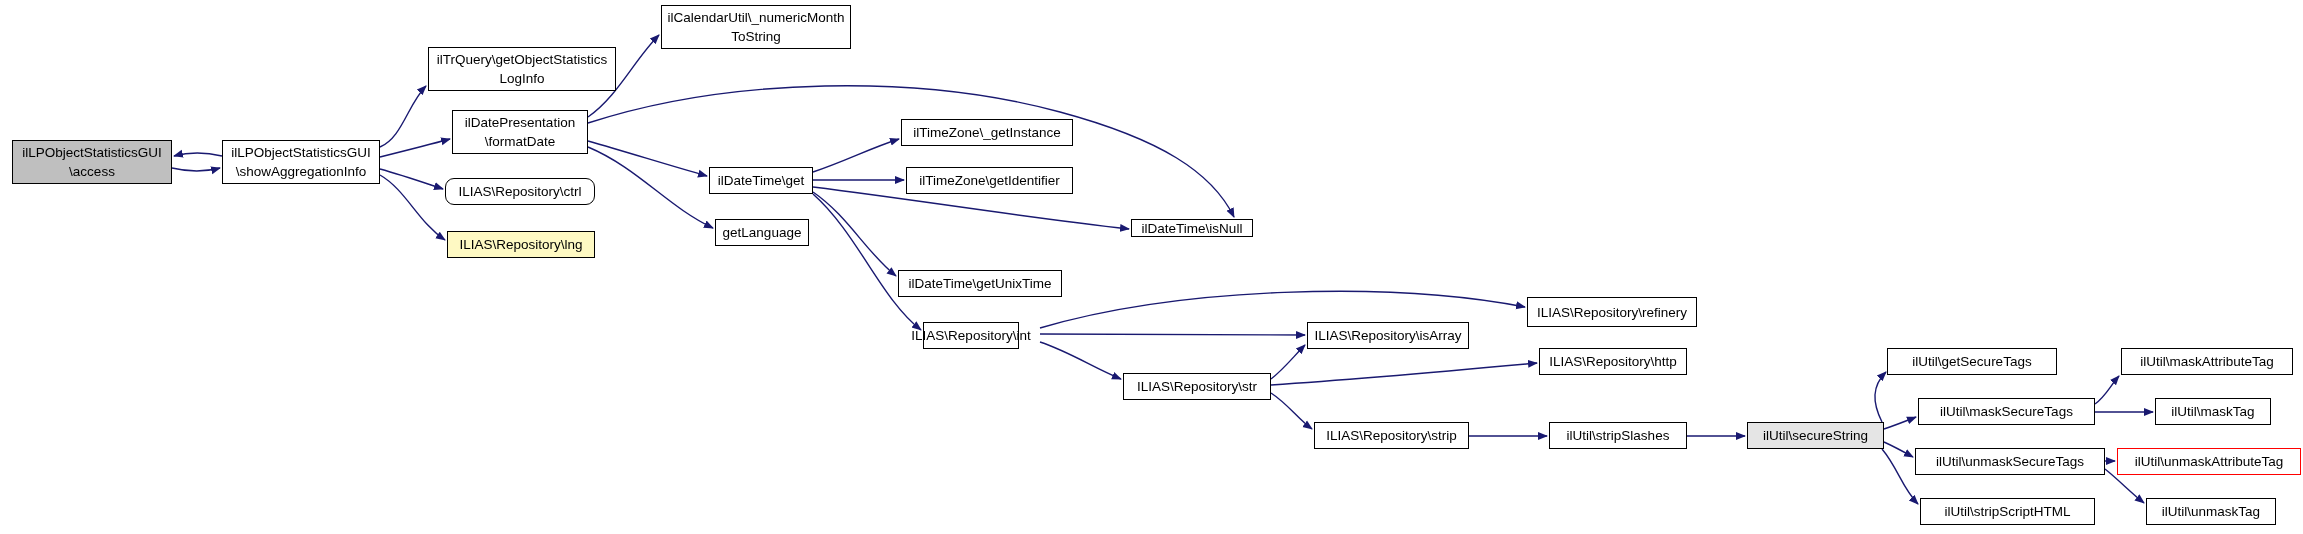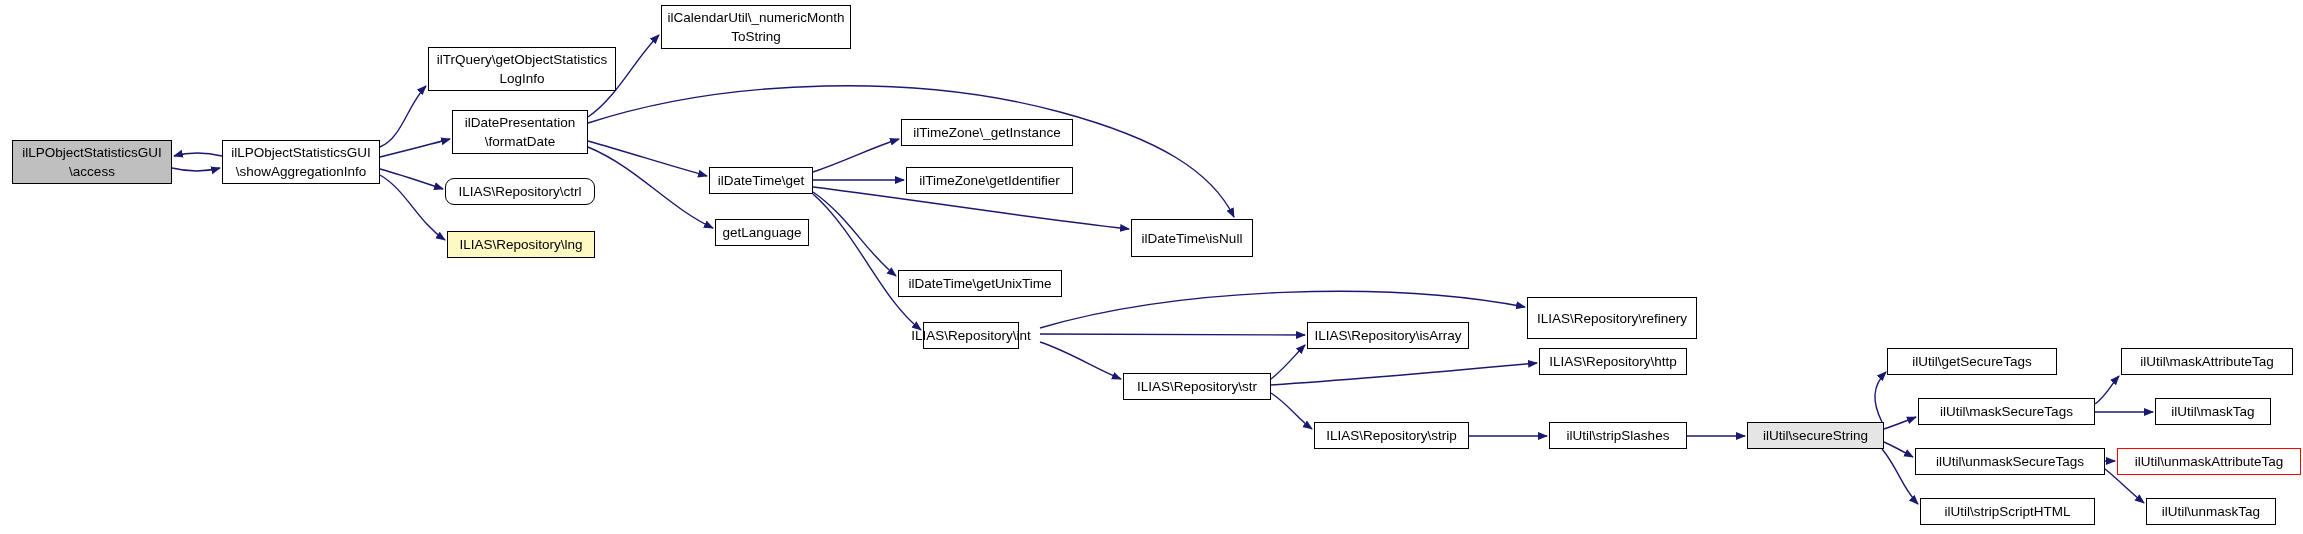--- a/index.html
+++ b/index.html
@@ -87,33 +87,33 @@
     </div>
     <div class="node" style="left: 715px; top: 219px; width: 94px; height: 27px; background: rgb(255, 255, 255); border-color: rgb(0, 0, 0);">
       <span class="lbl">getLanguage</span>
     </div>
     <div class="node" style="left: 901px; top: 119px; width: 172px; height: 27px; background: rgb(255, 255, 255); border-color: rgb(0, 0, 0);">
       <span class="lbl">ilTimeZone\_getInstance</span>
     </div>
     <div class="node" style="left: 906px; top: 167px; width: 167px; height: 27px; background: rgb(255, 255, 255); border-color: rgb(0, 0, 0);">
       <span class="lbl">ilTimeZone\getIdentifier</span>
     </div>
-    <div class="node" style="left: 1131px; top: 219px; width: 122px; height: 38px; background: rgb(255, 255, 255); border-color: rgb(0, 0, 0);">
+    <div class="node" style="left: 1131px; top: 219px; width: 122px; height: 18px; background: rgb(255, 255, 255); border-color: rgb(0, 0, 0);">
       <span class="lbl">ilDateTime\isNull</span>
     </div>
     <div class="node" style="left: 898px; top: 270px; width: 164px; height: 27px; background: rgb(255, 255, 255); border-color: rgb(0, 0, 0);">
       <span class="lbl">ilDateTime\getUnixTime</span>
     </div>
     <div class="node" style="left: 923px; top: 322px; width: 96px; height: 27px; background: rgb(255, 255, 255); border-color: rgb(0, 0, 0);">
       <span class="lbl">ILIAS\Repository\int</span>
     </div>
     <div class="node" style="left: 1307px; top: 322px; width: 162px; height: 27px; background: rgb(255, 255, 255); border-color: rgb(0, 0, 0);">
       <span class="lbl">ILIAS\Repository\isArray</span>
     </div>
-    <div class="node" style="left: 1527px; top: 297px; width: 170px; height: 42px; background: rgb(255, 255, 255); border-color: rgb(0, 0, 0);">
+    <div class="node" style="left: 1527px; top: 297px; width: 170px; height: 30px; background: rgb(255, 255, 255); border-color: rgb(0, 0, 0);">
       <span class="lbl">ILIAS\Repository\refinery</span>
     </div>
     <div class="node" style="left: 1539px; top: 348px; width: 148px; height: 27px; background: rgb(255, 255, 255); border-color: rgb(0, 0, 0);">
       <span class="lbl">ILIAS\Repository\http</span>
     </div>
     <div class="node" style="left: 1123px; top: 373px; width: 148px; height: 27px; background: rgb(255, 255, 255); border-color: rgb(0, 0, 0);">
       <span class="lbl">ILIAS\Repository\str</span>
     </div>
     <div class="node" style="left: 1314px; top: 422px; width: 155px; height: 27px; background: rgb(255, 255, 255); border-color: rgb(0, 0, 0);">
       <span class="lbl">ILIAS\Repository\strip</span>

